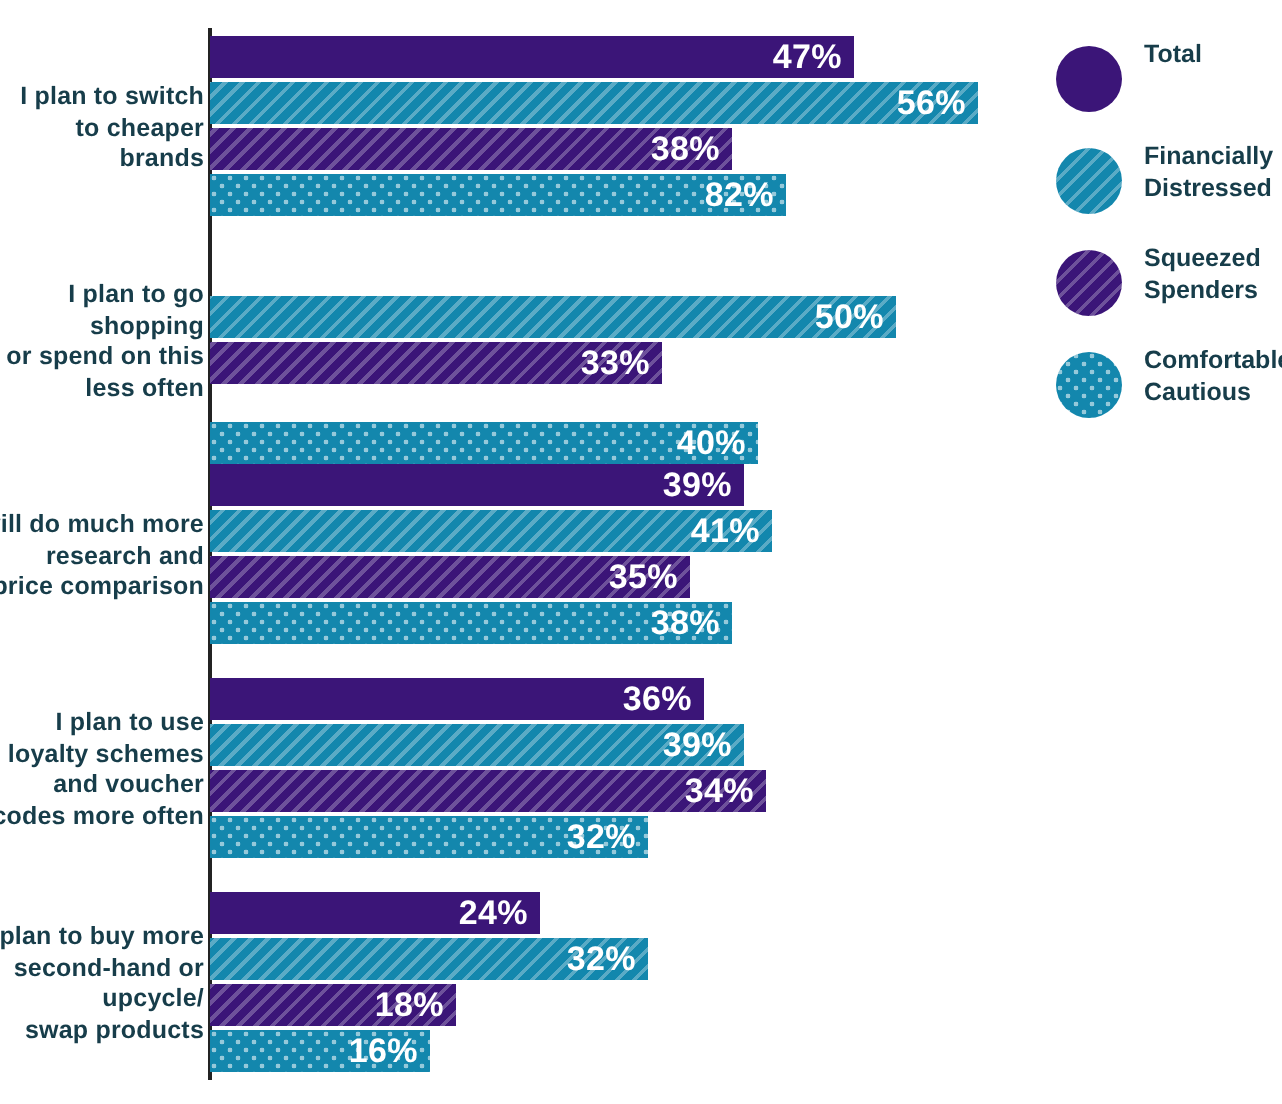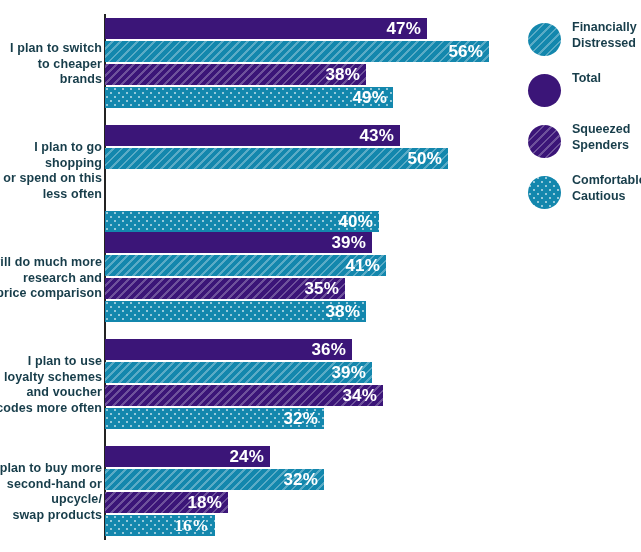--- a/index.html
+++ b/index.html
@@ -175,37 +175,37 @@
               <span class="val">56%</span>
             </div>
           </div>
           <div class="bar-row" style="top: 46px; width: 261px;">
             <div class="bar s-squeezed" style="width: 261px;">
               <span class="val">38%</span>
             </div>
           </div>
           <div class="bar-row" style="top: 69px; width: 288px;">
             <div class="bar s-cautious" style="width: 288px;">
-              <span class="val">49%</span>
+              <span class="val">82%</span>
             </div>
           </div>
         </div>
         <div class="group" style="top: 125px; height: 92px;">
           <div class="cat-label" style="top: 15px;">I plan to go
 shopping
 or spend on this
 less often</div>
-          <div class="bar-row" style="top: 0px; width: 295px;">
-            <div class="bar s-total" style="width: 295px;">
-              <span class="val">43%</span>
-            </div>
-          </div>
           <div class="bar-row" style="top: 23px; width: 343px;">
             <div class="bar s-distressed" style="width: 343px;">
               <span class="val">50%</span>
+            </div>
+          </div>
+          <div class="bar-row" style="top: 46px; width: 226px;">
+            <div class="bar s-squeezed" style="width: 226px;">
+              <span class="val">33%</span>
             </div>
           </div>
           <div class="bar-row" style="top: 86px; width: 241px;">
             <div class="bar s-cautious" style="width: 274px;">
               <span class="val">40%</span>
             </div>
           </div>
         </div>
         <div class="group" style="top: 232px; height: 92px;">
           <div class="cat-label" style="top: 23px;">I will do much more
@@ -271,40 +271,40 @@
           <div class="bar-row" style="top: 23px; width: 219px;">
             <div class="bar s-distressed" style="width: 219px;">
               <span class="val">32%</span>
             </div>
           </div>
           <div class="bar-row" style="top: 46px; width: 113px; padding-left: 15px;">
             <div class="bar s-squeezed" style="width: 123px;">
               <span class="val">18%</span>
             </div>
           </div>
-          <div class="bar-row" style="top: 69px; width: 114px; font-family: Liberation Serif, serif;">
+          <div class="bar-row" style="top: 69px; width: 114px;">
             <div class="bar s-cautious" style="width: 110px;">
               <span class="val">16%</span>
             </div>
           </div>
         </div>
       </div>
   </div>
 
   <div class="legend" id="legend">
+      <div class="legend-item">
+        <span class="legend-swatch s-total"></span>
+        <span class="legend-label">Total</span>
+      </div>
       <div class="legend-item">
         <span class="legend-swatch s-distressed"></span>
         <span class="legend-label">Financially
 Distressed</span>
       </div>
       <div class="legend-item">
-        <span class="legend-swatch s-total"></span>
-        <span class="legend-label">Total</span>
-      </div>
-      <div class="legend-item">
         <span class="legend-swatch s-squeezed"></span>
         <span class="legend-label">Squeezed
 Spenders</span>
       </div>
       <div class="legend-item">
         <span class="legend-swatch s-cautious"></span>
         <span class="legend-label">Comfortable
 Cautious</span>
       </div>
     </div>

